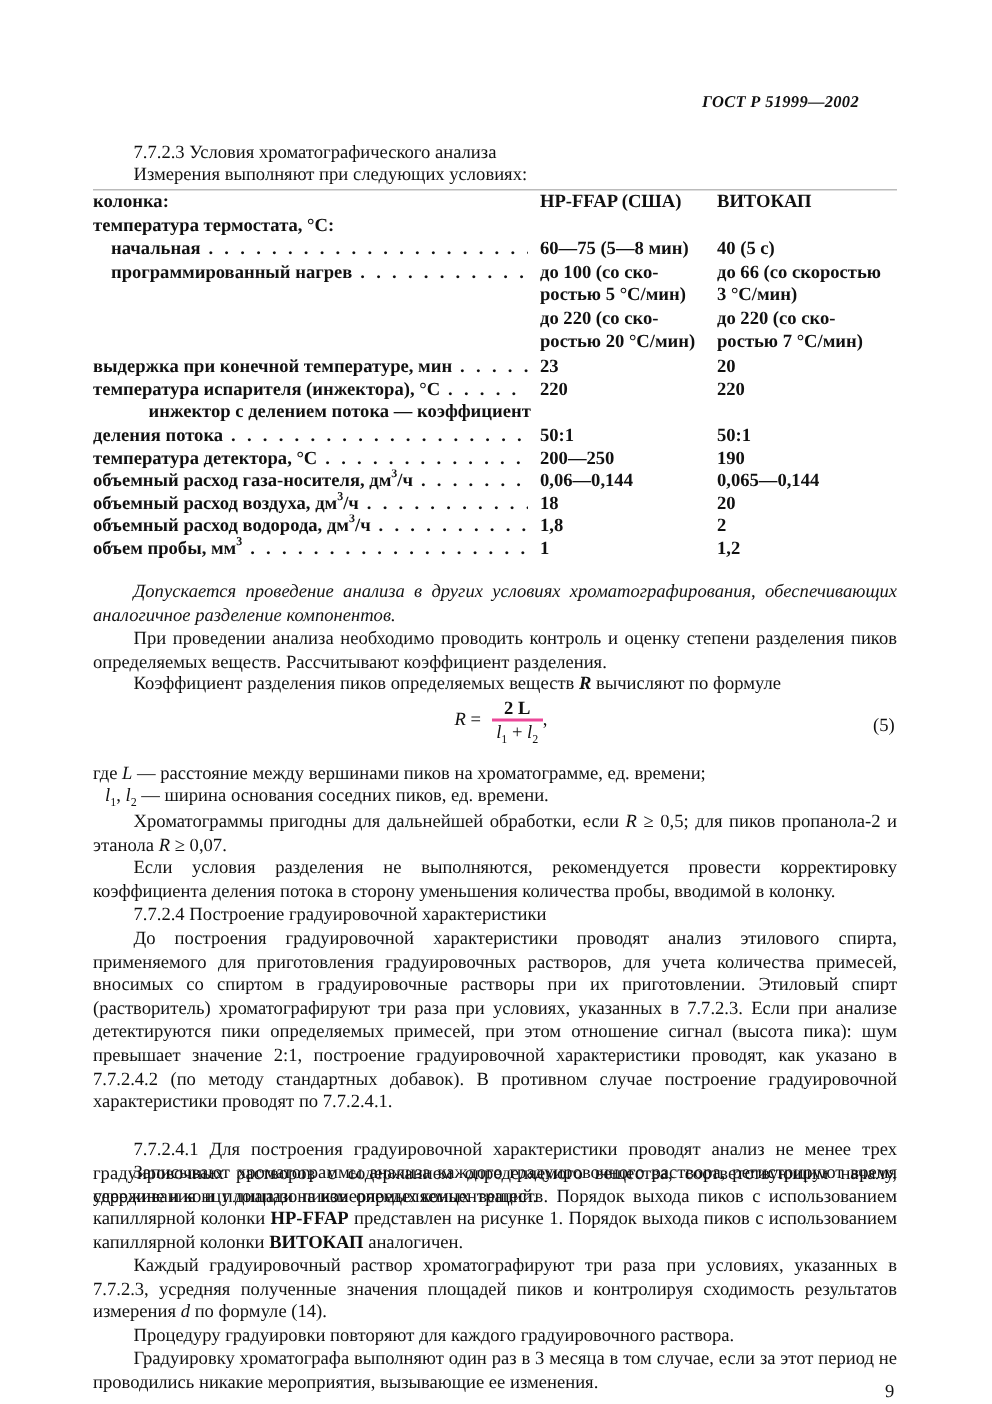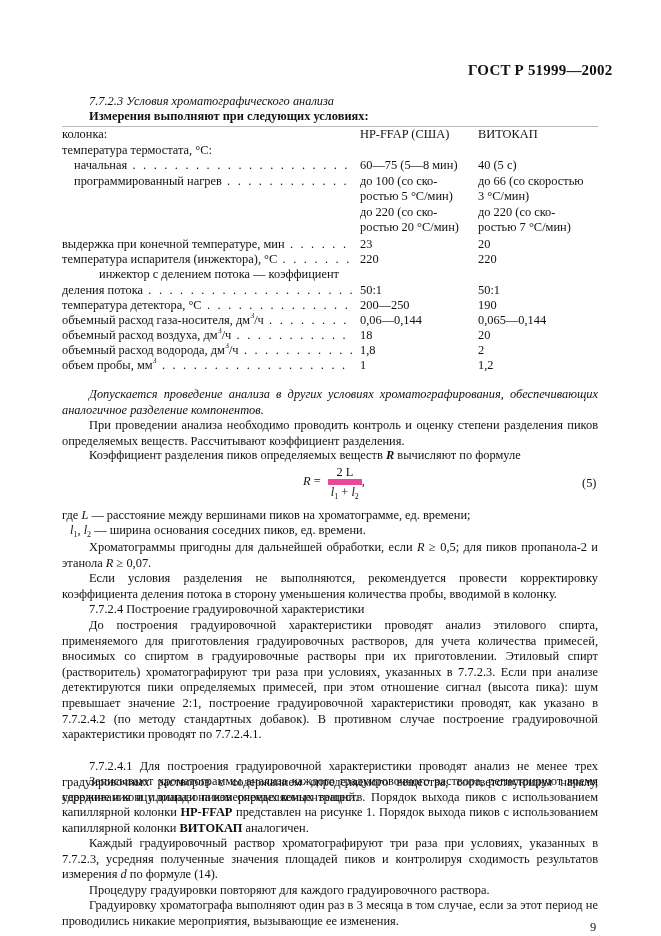--- a/index.html
+++ b/index.html
@@ -1,48 +1,48 @@
 <!DOCTYPE html>
 <html><head>
 <meta charset="utf-8">
 <style>
   html, body { margin:0; padding:0; background:#ffffff; }
   body { width:661px; height:936px; position:relative; overflow:hidden;
          font-family:"Liberation Serif", "DejaVu Serif", serif; color:#111; font-size:12.4px; }
   .abs { position:absolute; white-space:nowrap; }
-  .header { left:468px; top:62px; font-weight:bold; font-size:15px; letter-spacing:0.2px; }
+  .header { left:468px; top:62px; font-weight:bold; font-size:11px; letter-spacing:0.2px;font-style:italic; }
   .p { position:absolute; left:62px; width:536px; line-height:15.6px; text-align:justify; }
   .p.indent { text-indent:27px; }
   .line { position:absolute; left:62px; width:536px; line-height:15.6px; white-space:nowrap; }
   .ind { padding-left:27px; }
   .rule { position:absolute; left:62px; width:536px; height:0; border-top:1px solid #444; }
-  .row { position:absolute; left:62px; width:536px; height:15.6px; line-height:15.6px; }
+  .row { position:absolute; left:62px; width:536px; height:15.6px; line-height:15.6px;font-weight:bold; }
   .row .lbl { position:absolute; left:0; width:290px; overflow:hidden; white-space:nowrap; }
   .row .lbl.sub { left:12px; width:278px; }
   .row .c2 { position:absolute; left:298px; white-space:nowrap;text-align:right; }
   .row .c3 { position:absolute; left:416px; white-space:nowrap; }
   .dots { letter-spacing:2.2px; }
   .it { font-style:italic; }
   .b  { font-weight:bold; }
   sup { font-size:8px; vertical-align:6px; line-height:0; }
   sub { font-size:8px; vertical-align:-3px; line-height:0; }
   .formula { position:absolute; left:303px; top:443px; height:36px; }
   .frac { display:inline-block; vertical-align:middle; text-align:center; margin-left:4px; }
-  .frac .num { display:block; padding:0 3px; border-bottom:6px solid #ec4899; line-height:14px; }
+  .frac .num { display:block; padding:0 3px; border-bottom:2px solid #ec4899; line-height:14px;font-weight:bold; }
   .frac .den { display:block; padding:0 3px; line-height:15px; }
   .eqnum { position:absolute; left:582px; top:452px; }
   .pagenum { left:590px; top:845px; }
 </style>
 </head>
 <body>
 
 <div class="abs header">ГОСТ Р 51999—2002</div>
 
-<div class="line ind" style="top:94px;font-style:italic;">7.7.2.3 Условия хроматографического анализа</div>
-<div class="line ind" style="top:109px;font-weight:bold;">Измерения выполняют при следующих условиях:</div>
+<div class="line ind" style="top:94px;">7.7.2.3 Условия хроматографического анализа</div>
+<div class="line ind" style="top:109px;">Измерения выполняют при следующих условиях:</div>
 
 <div class="rule" style="top:126px; border-top-color:#bbb;"></div>
 <div>
   <div class="row" style="top:127px;">
     <span class="lbl">колонка:</span>
     <span class="c2">HP-FFAP (США)</span>
     <span class="c3">ВИТОКАП</span>
   </div>
 
   <div class="row" style="top:143px;">

